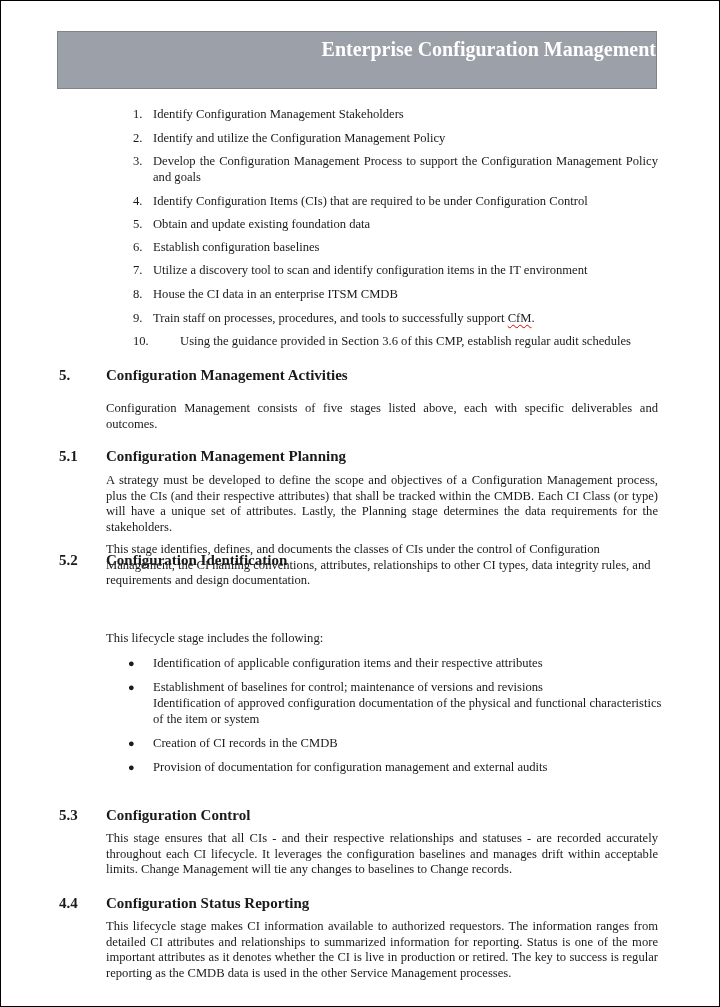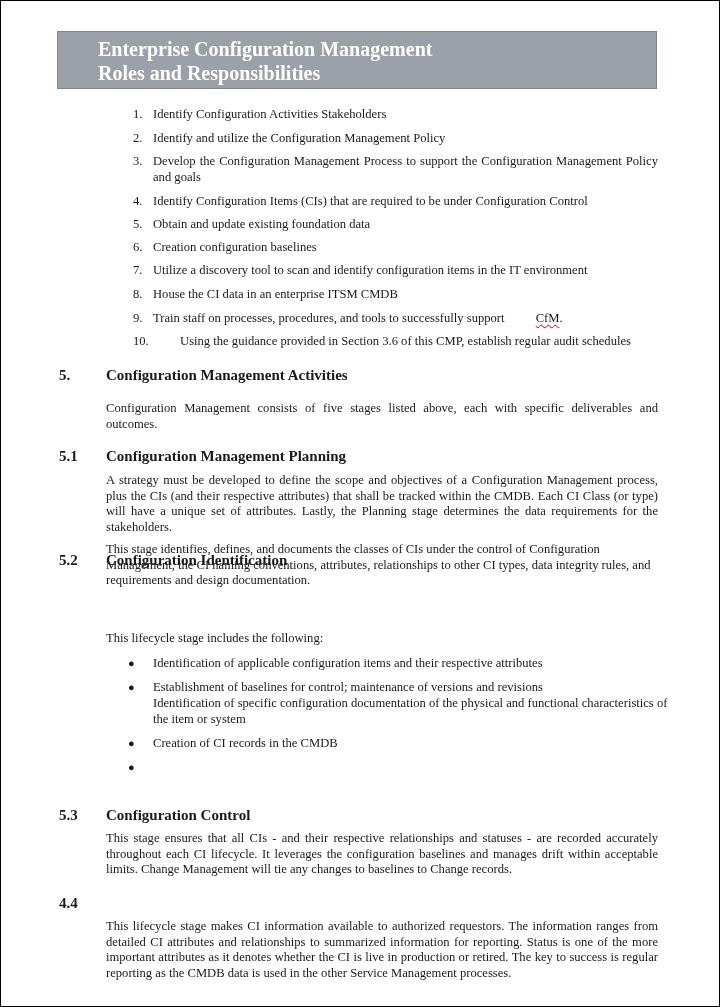--- a/index.html
+++ b/index.html
@@ -9,33 +9,33 @@
     font-family: "Liberation Serif", "DejaVu Serif", serif;
     box-sizing: border-box;
   }
   .frame {
     position: absolute; left: 0; top: 0; width: 720px; height: 1007px;
     border: 1px solid #000; box-sizing: border-box; pointer-events: none;
   }
   .title-banner {
     position: absolute; left: 57px; top: 31px; width: 600px; height: 58px;
     background: #9ca1a9; border: 1px solid #7f848b; box-sizing: border-box;
-    color: #ffffff; text-align: left;
+    color: #ffffff; text-align: right;
     font-family: "Liberation Serif", serif; font-weight: bold; font-size: 20px;
     line-height: 24px; padding-top: 5px; padding-left: 40px;
   }
   .title-banner div { white-space: nowrap; }
   .num-item {
     position: absolute; left: 124px; width: 534px;
     font-size: 12.6px; line-height: 16px; display: flex;
   }
   .num-item .n { width: 29px; flex: none; text-align: right; padding-right: 0; }
   .num-item .n span { display: inline-block; width: 20px; text-align: left; }
   .num-item .t { flex: 1; text-align: justify; }
-  .squiggle { text-decoration: underline wavy #d00; text-decoration-thickness: 1px; text-underline-offset: 2px; margin-left: 28px; }
+  .squiggle { text-decoration: underline wavy #d00; text-decoration-thickness: 1px; text-underline-offset: 2px; }
 
   .h1 { position: absolute; left: 59px; font-weight: bold; font-size: 15px; line-height: 18px; display: flex; }
   .h1 .no { width: 47px; flex: none; }
   .para {
     position: absolute; left: 106px; width: 552px;
     font-size: 12.6px; line-height: 15.6px; text-align: justify;
   }
   .para.last-left { text-align-last: left; }
 
   .bullet-item {
@@ -45,47 +45,46 @@
   .bullet-item .dot { width: 25px; flex: none; font-size: 11px; }
   .bullet-item .t { flex: 1; }
 </style>
 </head>
 <body>
 
 <div class="frame"></div>
 
 <div class="title-banner">
   <div>Enterprise Configuration Management</div>
-  <div>Roles and Responsibilities</div>
 </div>
 
 <div>
   <div class="num-item" style="top:106px">
     <div class="n"><span>1.</span></div>
-    <div class="t">Identify Configuration Activities Stakeholders</div>
+    <div class="t">Identify Configuration Management Stakeholders</div>
   </div>
   <div class="num-item" style="top:130px">
     <div class="n"><span>2.</span></div>
     <div class="t">Identify and utilize the Configuration Management Policy</div>
   </div>
   <div class="num-item" style="top:153px">
     <div class="n"><span>3.</span></div>
     <div class="t" style="text-align-last:left">Develop the Configuration Management Process to support the Configuration Management Policy and goals</div>
   </div>
   <div class="num-item" style="top:193px">
     <div class="n"><span>4.</span></div>
     <div class="t">Identify Configuration Items (CIs) that are required to be under Configuration Control</div>
   </div>
   <div class="num-item" style="top:216px">
     <div class="n"><span>5.</span></div>
     <div class="t">Obtain and update existing foundation data</div>
   </div>
   <div class="num-item" style="top:239px">
     <div class="n"><span>6.</span></div>
-    <div class="t">Creation configuration baselines</div>
+    <div class="t">Establish configuration baselines</div>
   </div>
   <div class="num-item" style="top:262px">
     <div class="n"><span>7.</span></div>
     <div class="t">Utilize a discovery tool to scan and identify configuration items in the IT environment</div>
   </div>
   <div class="num-item" style="top:286px">
     <div class="n"><span>8.</span></div>
     <div class="t">House the CI data in an enterprise ITSM CMDB</div>
   </div>
   <div class="num-item" style="top:310px">
@@ -119,36 +118,38 @@
 
 <div>
   <div class="bullet-item" style="top:655px">
     <span class="dot">●</span>
     <span class="t">Identification of applicable configuration items and their respective attributes</span>
   </div>
   <div class="bullet-item" style="top:679px">
     <span class="dot">●</span>
     <span class="t">
       <div>Establishment of baselines for control; maintenance of versions and revisions</div>
-      <div>Identification of specific configuration documentation of the physical and functional characteristics of the item or system</div>
+      <div>Identification of approved configuration documentation of the physical and functional characteristics of the item or system</div>
     </span>
   </div>
   <div class="bullet-item" style="top:735px">
     <span class="dot">●</span>
     <span class="t">Creation of CI records in the CMDB</span>
   </div>
   <div class="bullet-item" style="top:759px">
     <span class="dot">●</span>
     <span class="t">
+      <div>Provision of documentation for configuration management and external audits</div>
     </span>
   </div>
 </div>
 
 <div class="h1" style="top:806px">
   <span class="no">5.3</span>
   <span>Configuration Control</span>
 </div>
 <div class="para" style="top:831px">This stage ensures that all CIs - and their respective relationships and statuses - are recorded accurately throughout each CI lifecycle. It leverages the configuration baselines and manages drift within acceptable limits. Change Management will tie any changes to baselines to Change records.</div>
 
 <div class="h1" style="top:894px">
   <span class="no">4.4</span>
+  <span>Configuration Status Reporting</span>
 </div>
 <div class="para last-left" style="top:919px">This lifecycle stage makes CI information available to authorized requestors. The information ranges from detailed CI attributes and relationships to summarized information for reporting. Status is one of the more important attributes as it denotes whether the CI is live in production or retired. The key to success is regular reporting as the CMDB data is used in the other Service Management processes.</div>
 
 </body></html>

